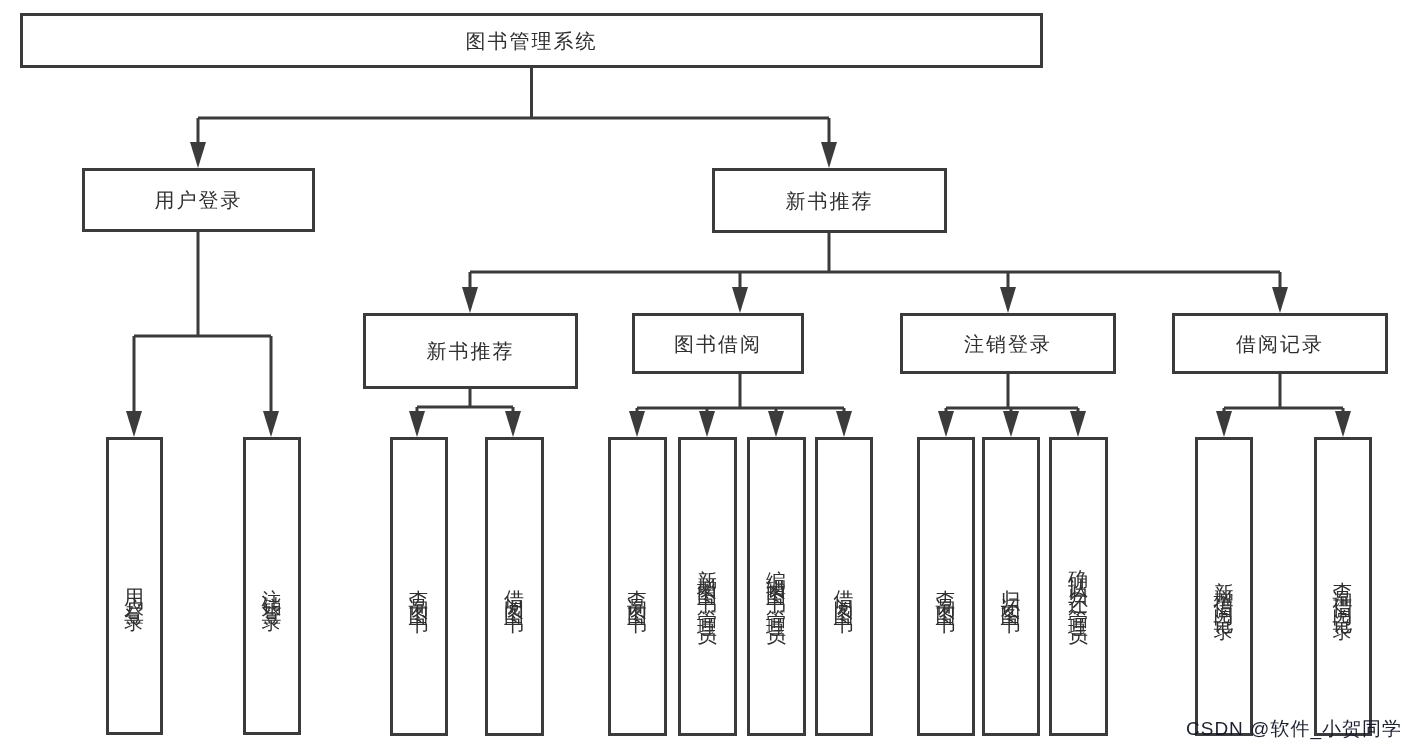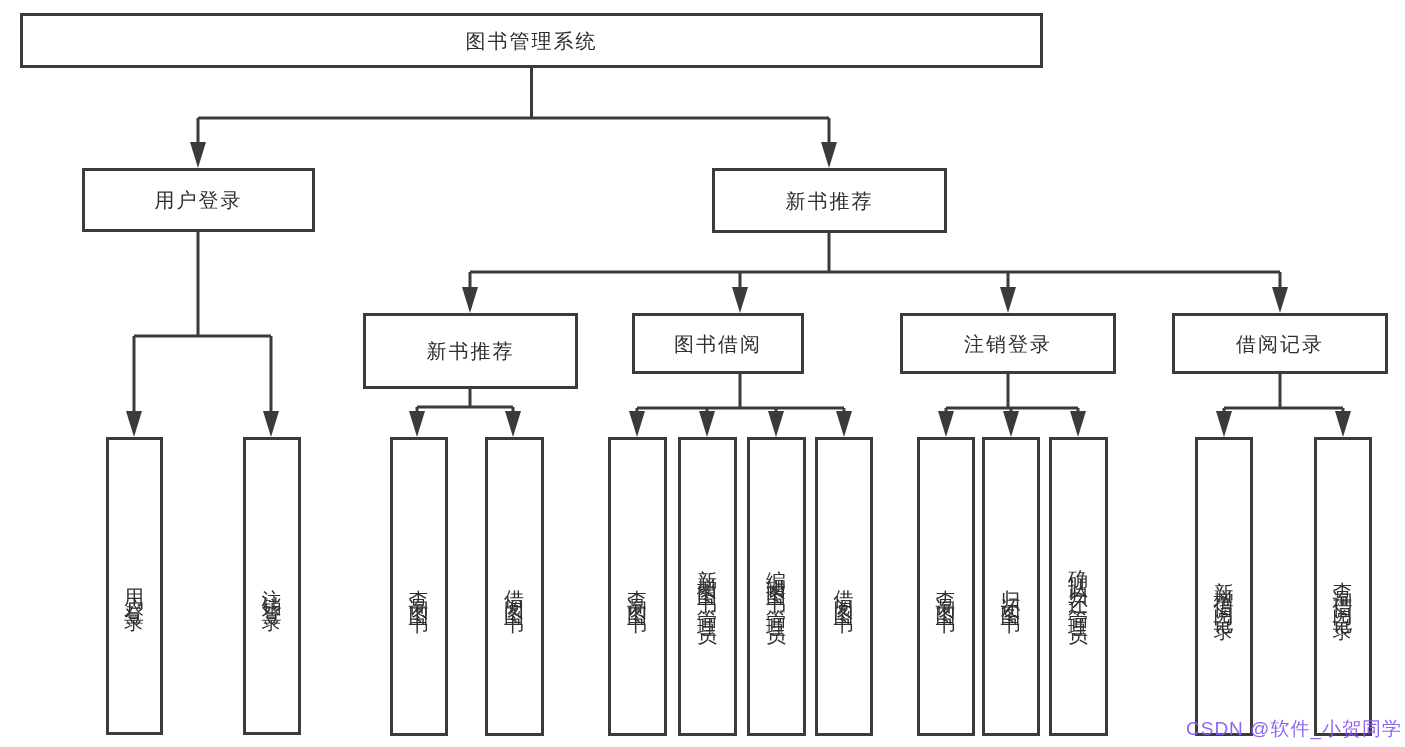--- a/index.html
+++ b/index.html
@@ -13,21 +13,21 @@
     display:flex;align-items:center;justify-content:center;
     color:#2f2f2f;font-size:20px;line-height:1;
   }
   .h{letter-spacing:2px;}
   .v{
     writing-mode:vertical-rl;text-orientation:mixed;letter-spacing:8px;
     padding-top:6px;
   }
   #watermark{
     position:absolute;left:1186px;top:716px;z-index:10;
-    font-size:19px;letter-spacing:1px;color:#8b5cf6;opacity:.95;white-space:nowrap;
+    font-size:19px;letter-spacing:1px;color:#0f172a;opacity:.95;white-space:nowrap;
   }
 </style>
 </head>
 <body>
 
 <div id="stage">
 
   <svg class="wires" viewBox="0 0 1405 747" fill="none">
     <g stroke="#3b3b3b" stroke-width="3">
       <path d="M531.5 68 V118 M198 118 H829 M198 118 V144 M829 118 V144"></path>

